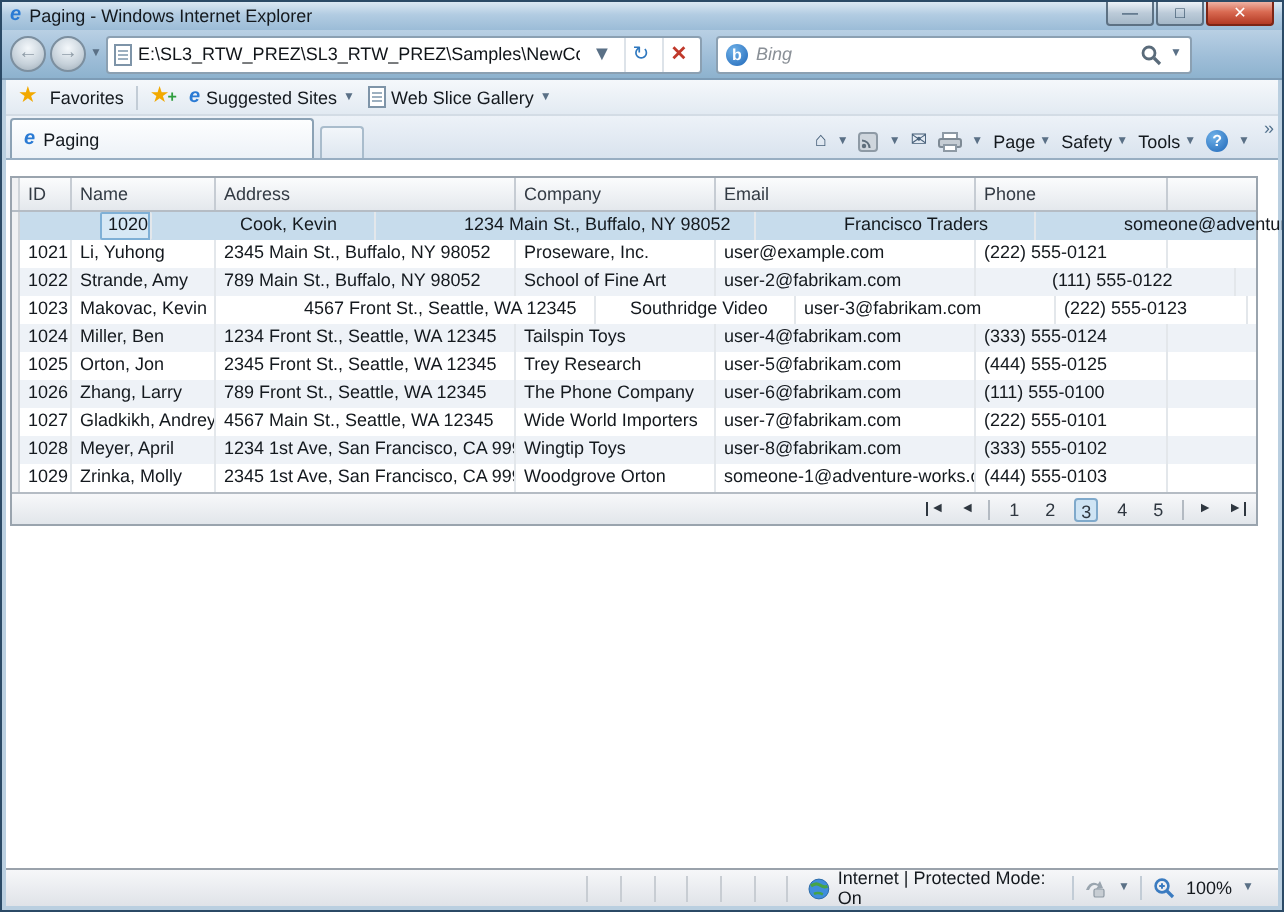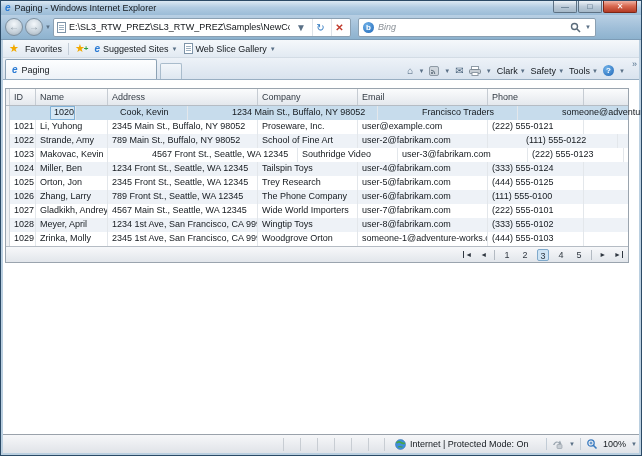--- a/index.html
+++ b/index.html
@@ -98,21 +98,21 @@
     display:flex; align-items:center; justify-content:flex-end; gap:6px; padding-right:5px; }
   .pg-btn { display:flex; align-items:center; font-size:7px; color:#2f3740; line-height:10px; cursor:default; }
   .pg-bar { width:1px; height:7px; background:#2f3740; }
   .pg-btn .g { padding:0 1px; }
   .pg-sep { width:1px; height:10px; background:#b3bac2; }
   .pg-num { min-width:12px; height:12px; text-align:center; font-size:9px; line-height:12px; color:#2f3740; }
   .pg-num.current { background:#cfe4f4; border:1px solid #7fa9cb; border-radius:2px; }
   
   .statusbar {
     height:19px; flex:0 0 19px; display:flex; align-items:center; font-size:9px; color:#14191e;
-    background:linear-gradient(#f6f7f9,#e0e3e8); border-top:1px solid #9aa2ab; padding:0 2px;
+    background:linear-gradient(#f6f7f9,#e0e3e8); border-top:1px solid #9aa2ab; padding:0 12px;
   }
   .sb-spacer-l { flex:0 0 278px; }
   .sb-pane { width:17px; height:13px; border-left:1px solid #c8cdd3; }
   .sb-zone { display:flex; align-items:center; gap:4px; margin-left:10px; }
   .sb-flex { flex:1; }
   .sb-right { display:flex; align-items:center; gap:5px; }
 </style>
 </head>
 <body>
 
@@ -188,21 +188,21 @@
         </svg>
         <span class="tiny-caret">▼</span>
         <span class="cmd-icon">✉</span>
         <svg width="12" height="10" viewBox="0 0 12 10">
           <rect x="2.5" y="0.5" width="7" height="3" fill="#fff" stroke="#8e9aa5"></rect>
           <rect x="0.5" y="3.5" width="11" height="4" rx="1" fill="#c6cdd4" stroke="#7e8a95"></rect>
           <rect x="3" y="6.5" width="6" height="3" fill="#fff" stroke="#8e9aa5"></rect>
         </svg>
         <span class="tiny-caret">▼</span>
         <span class="cmd-label">
-          <span>Clark</span>
+          <span>Page</span>
           <span class="tiny-caret">▼</span>
         </span>
         <span class="cmd-label">
           <span>Safety</span>
           <span class="tiny-caret">▼</span>
         </span>
         <span class="cmd-label">
           <span>Tools</span>
           <span class="tiny-caret">▼</span>
         </span>
@@ -253,21 +253,21 @@
               <div class="dg-cell" style="width: 100px; flex: 0 0 100px;">School of Fine Art</div>
               <div class="dg-cell" style="width: 130px; flex: 0 0 130px;">user-2@fabrikam.com</div>
               <div class="dg-cell" style="width: 96px; flex: 0 0 96px; margin-left: 34px;">(111) 555-0122</div>
               <div class="dg-cell dg-filler"></div>
             </div>
             <div class="dg-row">
               <div class="dg-rowheader"></div>
               <div class="dg-cell" style="width: 26px; flex: 0 0 26px;">1023</div>
               <div class="dg-cell" style="width: 72px; flex: 0 0 72px;">Makovac, Kevin</div>
               <div class="dg-cell" style="width: 150px; flex: 0 0 150px; margin-left: 40px;">4567 Front St., Seattle, WA 12345</div>
-              <div class="dg-cell" style="width: 100px; flex: 0 0 100px;">Southridge Video</div>
+              <div class="dg-cell" style="width: 100px; flex: 0 0 100px; text-align: center;">Southridge Video</div>
               <div class="dg-cell" style="width: 130px; flex: 0 0 130px;">user-3@fabrikam.com</div>
               <div class="dg-cell" style="width: 96px; flex: 0 0 96px;">(222) 555-0123</div>
               <div class="dg-cell dg-filler"></div>
             </div>
             <div class="dg-row alt">
               <div class="dg-rowheader"></div>
               <div class="dg-cell" style="width: 26px; flex: 0 0 26px;">1024</div>
               <div class="dg-cell" style="width: 72px; flex: 0 0 72px;">Miller, Ben</div>
               <div class="dg-cell" style="width: 150px; flex: 0 0 150px;">1234 Front St., Seattle, WA 12345</div>
               <div class="dg-cell" style="width: 100px; flex: 0 0 100px;">Tailspin Toys</div>

